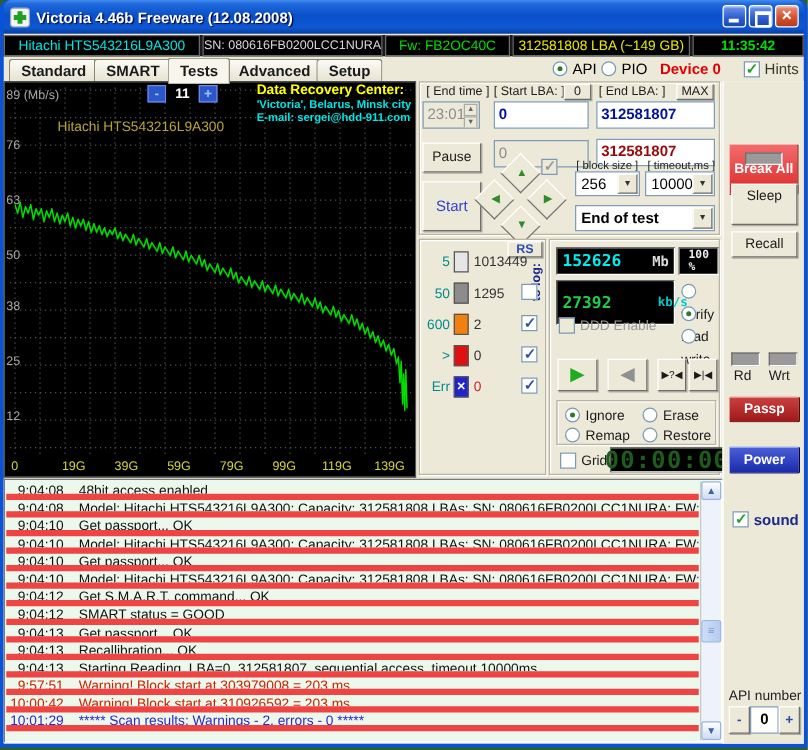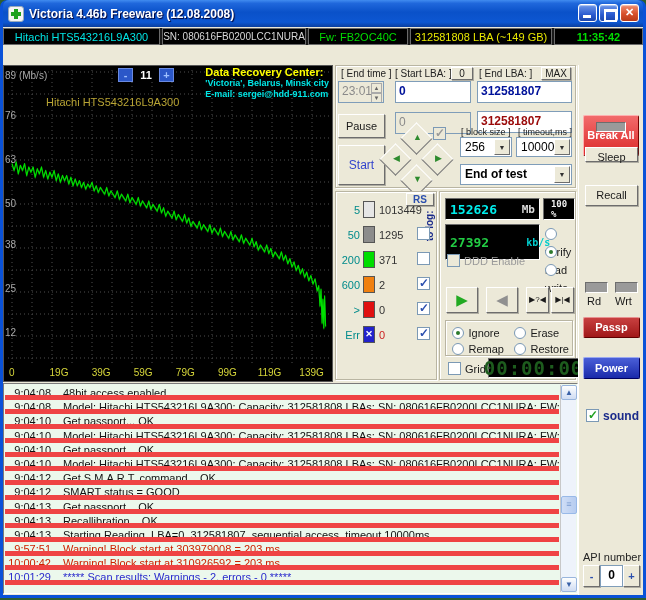--- a/index.html
+++ b/index.html
@@ -112,20 +112,36 @@
   <div class="client">
 
     <div class="drivebar">
       <div class="seg" style="width:157px;color:#00e5e5;">Hitachi HTS543216L9A300</div>
       <div class="seg" style="width:144px;color:#d8d8d8;font-size:10px;">SN: 080616FB0200LCC1NURA</div>
       <div class="seg" style="width:100px;color:#00dd00;">Fw: FB2OC40C</div>
       <div class="seg" style="width:142px;color:#e8e800;">312581808 LBA (~149 GB)</div>
       <div class="seg" style="flex:1;color:#00dd00;font-weight:bold;">11:35:42</div>
     </div>
 
+    <div class="tabbar">
+      <div class="tab" style="left:4px;">Standard</div>
+      <div class="tab" style="left:72px;">SMART</div>
+      <div class="tab active" style="left:131px;">Tests</div>
+      <div class="tab" style="left:178px;">Advanced</div>
+      <div class="tab" style="left:250px;">Setup</div>
+      <div class="modebar">
+        <span class="radio sel"></span>
+        <span>API</span>
+        <span class="radio"></span>
+        <span>PIO</span>
+        <span class="dev0">Device 0</span>
+        <span class="cb checked"></span>
+        <span class="hints-lbl" style="margin-right:4px;">Hints</span>
+      </div>
+    </div>
 
     <div class="graph">
       <svg id="graph-svg" width="328" height="315">
           <line x1="8" y1="4" x2="8" y2="298" stroke="#4f4f4f" stroke-dasharray="1,3"></line>
           <line x1="28" y1="4" x2="28" y2="298" stroke="#4f4f4f" stroke-dasharray="1,3"></line>
           <line x1="48" y1="4" x2="48" y2="298" stroke="#4f4f4f" stroke-dasharray="1,3"></line>
           <line x1="68" y1="4" x2="68" y2="298" stroke="#4f4f4f" stroke-dasharray="1,3"></line>
           <line x1="88" y1="4" x2="88" y2="298" stroke="#4f4f4f" stroke-dasharray="1,3"></line>
           <line x1="108" y1="4" x2="108" y2="298" stroke="#4f4f4f" stroke-dasharray="1,3"></line>
           <line x1="128" y1="4" x2="128" y2="298" stroke="#4f4f4f" stroke-dasharray="1,3"></line>
@@ -235,26 +251,20 @@
               <span class="bin-block" style="background: rgb(230, 230, 230);"></span>
               <span class="bin-count">1013449</span>
             </div>
             <div class="bin-row">
               <span class="bin-label">50</span>
               <span class="bin-block" style="background: rgb(140, 140, 140);"></span>
               <span class="bin-count">1295</span>
               <span class="cb blue bin-cb"></span>
             </div>
             <div class="bin-row">
-              <span class="bin-label">200</span>
-              <span class="bin-block" style="background: rgb(0, 221, 0);"></span>
-              <span class="bin-count">371</span>
-              <span class="cb blue bin-cb"></span>
-            </div>
-            <div class="bin-row">
               <span class="bin-label">600</span>
               <span class="bin-block" style="background: rgb(240, 128, 16);"></span>
               <span class="bin-count">2</span>
               <span class="cb blue bin-cb checked"></span>
             </div>
             <div class="bin-row">
               <span class="bin-label">&gt;</span>
               <span class="bin-block" style="background: rgb(224, 16, 16);"></span>
               <span class="bin-count">0</span>
               <span class="cb blue bin-cb checked"></span>
@@ -299,21 +309,21 @@
 
         <span class="cb" style="position:absolute;left:8px;top:170px;"></span>
         <span class="rlbl" style="position:absolute;left:25px;top:171px;">Grid</span>
         <div class="lcd" style="left:48px;top:166px;width:91px;height:20px;font-size:19px;color:#1d5c1d;justify-content:center;letter-spacing:1px;">00:00:00</div>
       </div>
     </div>
 
     <div class="rightcol">
       <div class="bigbtn breakall" style="left:4px;top:9px;width:56px;height:41px;line-height:39px;margin-top:41px;">Break All</div>
       <div class="led" style="left:17px;top:57px;width:30px;height:10px;"></div>
-      <div class="btn" style="left:6px;top:82px;width:53px;height:15px;line-height:19px;">Sleep</div>
+      <div class="btn" style="left:6px;top:82px;width:53px;height:33px;line-height:19px;">Sleep</div>
       <div class="btn" style="left:6px;top:120px;width:53px;height:21px;line-height:19px;">Recall</div>
       <div class="led" style="left:6px;top:217px;width:23px;height:11px;"></div>
       <div class="led" style="left:36px;top:217px;width:23px;height:11px;"></div>
       <span class="small-ind-lbl" style="left:8px;top:230px;">Rd</span>
       <span class="small-ind-lbl" style="left:36px;top:230px;">Wrt</span>
       <div class="bigbtn passp" style="left:4px;top:252px;width:57px;height:21px;line-height:19px;">Passp</div>
       <div class="bigbtn power" style="left:4px;top:292px;width:57px;height:22px;line-height:20px;">Power</div>
       <span class="cb checked" style="position:absolute;left:7px;top:344px;"></span>
       <span style="position:absolute;left:24px;top:344px;font-size:12px;font-weight:bold;color:#1a2a8a;">sound</span>
       <span class="lbl" style="left:4px;top:486px;font-size:11px;">API number</span>

